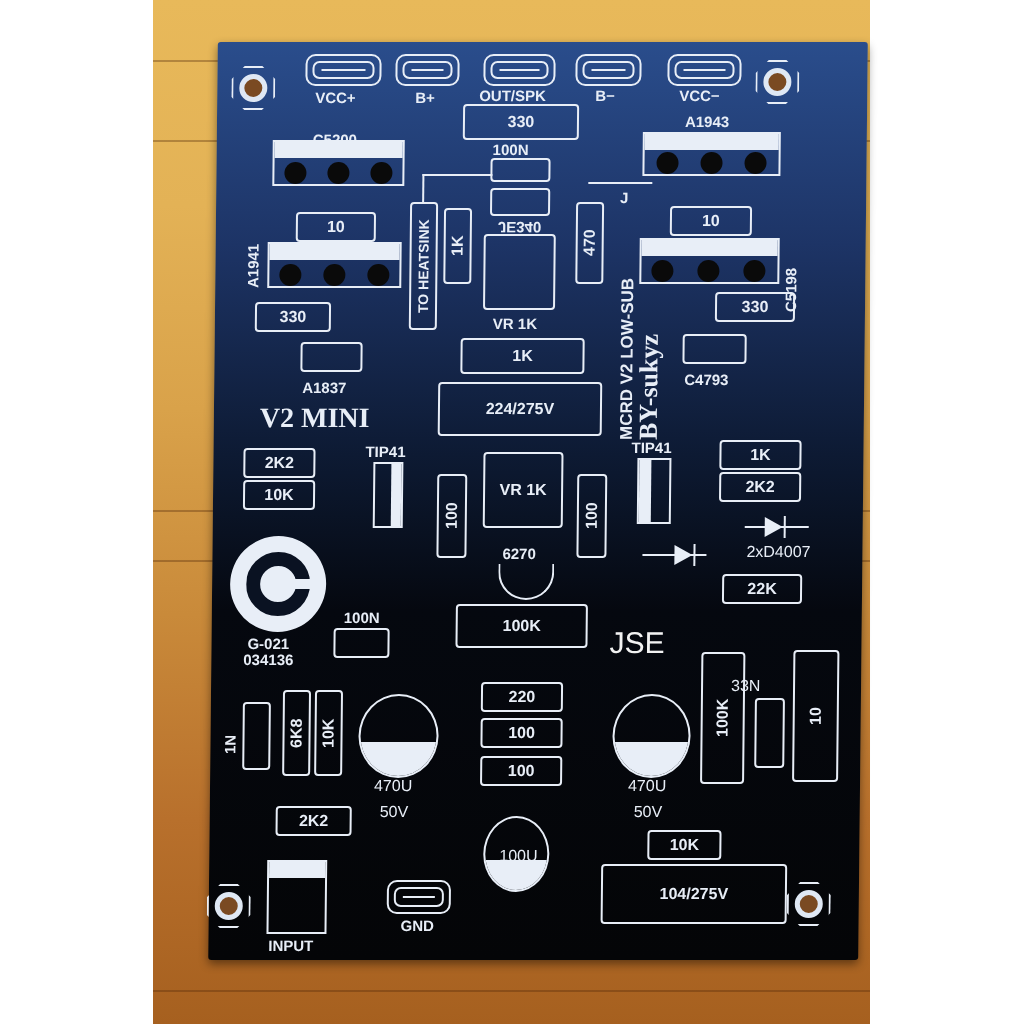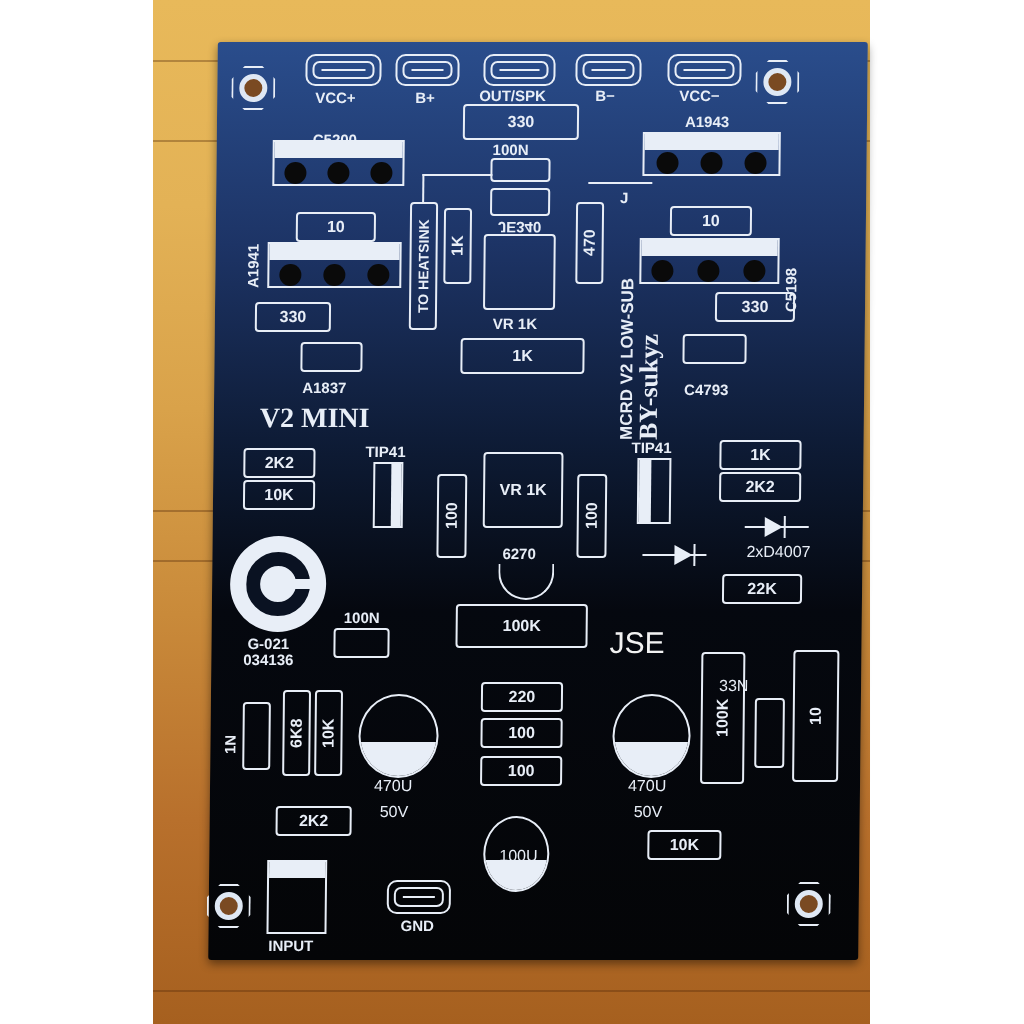--- a/index.html
+++ b/index.html
@@ -134,23 +134,24 @@
       <div class="bighole" style="left:102px;top:20px"></div>
     </div>
   <div class="lbl" style="left:568px;top:270px;transform:rotate(-90deg);transform-origin:left top">C5198</div>
 
   <div class="res" style="left:40px;top:260px;width:76px;height:30px">330</div>
   <div class="res" style="left:500px;top:250px;width:80px;height:30px">330</div>
 
   <div class="res" style="left:86px;top:300px;width:62px;height:30px"></div>
   <div class="lbl" style="left:88px;top:338px">A1837</div>
   <div class="res" style="left:468px;top:292px;width:64px;height:30px"></div>
-  <div class="lbl" style="left:470px;top:340px">C4793</div>
+  <div class="lbl" style="left:470px;top:330px">C4793</div>
 
   <div class="res" style="left:246px;top:296px;width:124px;height:36px">1K</div>
+  <div class="res" style="left:224px;top:340px;width:164px;height:54px">224/275V</div>
 
   <div class="lbl" style="left:404px;top:398px;transform:rotate(-90deg);transform-origin:left top;font-size:17px">MCRD V2 LOW-SUB</div>
   <div class="lbl serif" style="left:422px;top:398px;transform:rotate(-90deg);transform-origin:left top;font-size:26px">BY-sukyz</div>
 
   <div class="lbl serif" style="left:46px;top:362px;font-size:28px">V2 MINI</div>
 
   <div class="lbl" style="left:152px;top:402px">TIP41</div>
   <div class="to220" style="left:160px;top:420px;width:30px;height:66px">
     <div class="abs" style="right:0;top:0;bottom:0;width:10px;background:#e8eef7"></div>
     </div>
@@ -210,32 +211,33 @@
   <div class="res" style="left:270px;top:676px;width:82px;height:30px">100</div>
   <div class="res" style="left:270px;top:714px;width:82px;height:30px">100</div>
 
   <div class="cap" style="left:402px;top:652px;width:78px;height:84px">
       <div class="half"></div>
     </div>
   <div class="lbl" style="left:418px;top:736px;font-weight:normal;font-size:16px">470U</div>
   <div class="lbl" style="left:424px;top:762px;font-weight:normal;font-size:16px">50V</div>
 
   <div class="res v" style="left:490px;top:610px;width:44px;height:132px">100K</div>
-  <div class="lbl" style="left:508px;top:636px;font-weight:normal;font-size:16px">33N</div>
+  <div class="lbl" style="left:520px;top:636px;font-weight:normal;font-size:16px">33N</div>
   <div class="res" style="left:544px;top:656px;width:30px;height:70px"></div>
   <div class="res v" style="left:582px;top:608px;width:46px;height:132px">10</div>
 
   <div class="res" style="left:66px;top:764px;width:76px;height:30px">2K2</div>
 
   <div class="cap" style="left:274px;top:774px;width:66px;height:76px">
       <div class="half"></div>
     </div>
   <div class="lbl" style="left:290px;top:806px;font-weight:normal;font-size:16px">100U</div>
 
   <div class="res" style="left:438px;top:788px;width:74px;height:30px">10K</div>
+  <div class="res" style="left:392px;top:822px;width:186px;height:60px">104/275V</div>
 
   <div class="to220" style="left:58px;top:818px;width:60px;height:74px">
       <div class="tab"></div>
     </div>
   <div class="lbl" style="left:60px;top:896px">INPUT</div>
 
   <div class="pad" style="left:178px;top:838px;width:64px;height:34px">
       <div class="inner"></div>
       <div class="bar"></div>
     </div>

